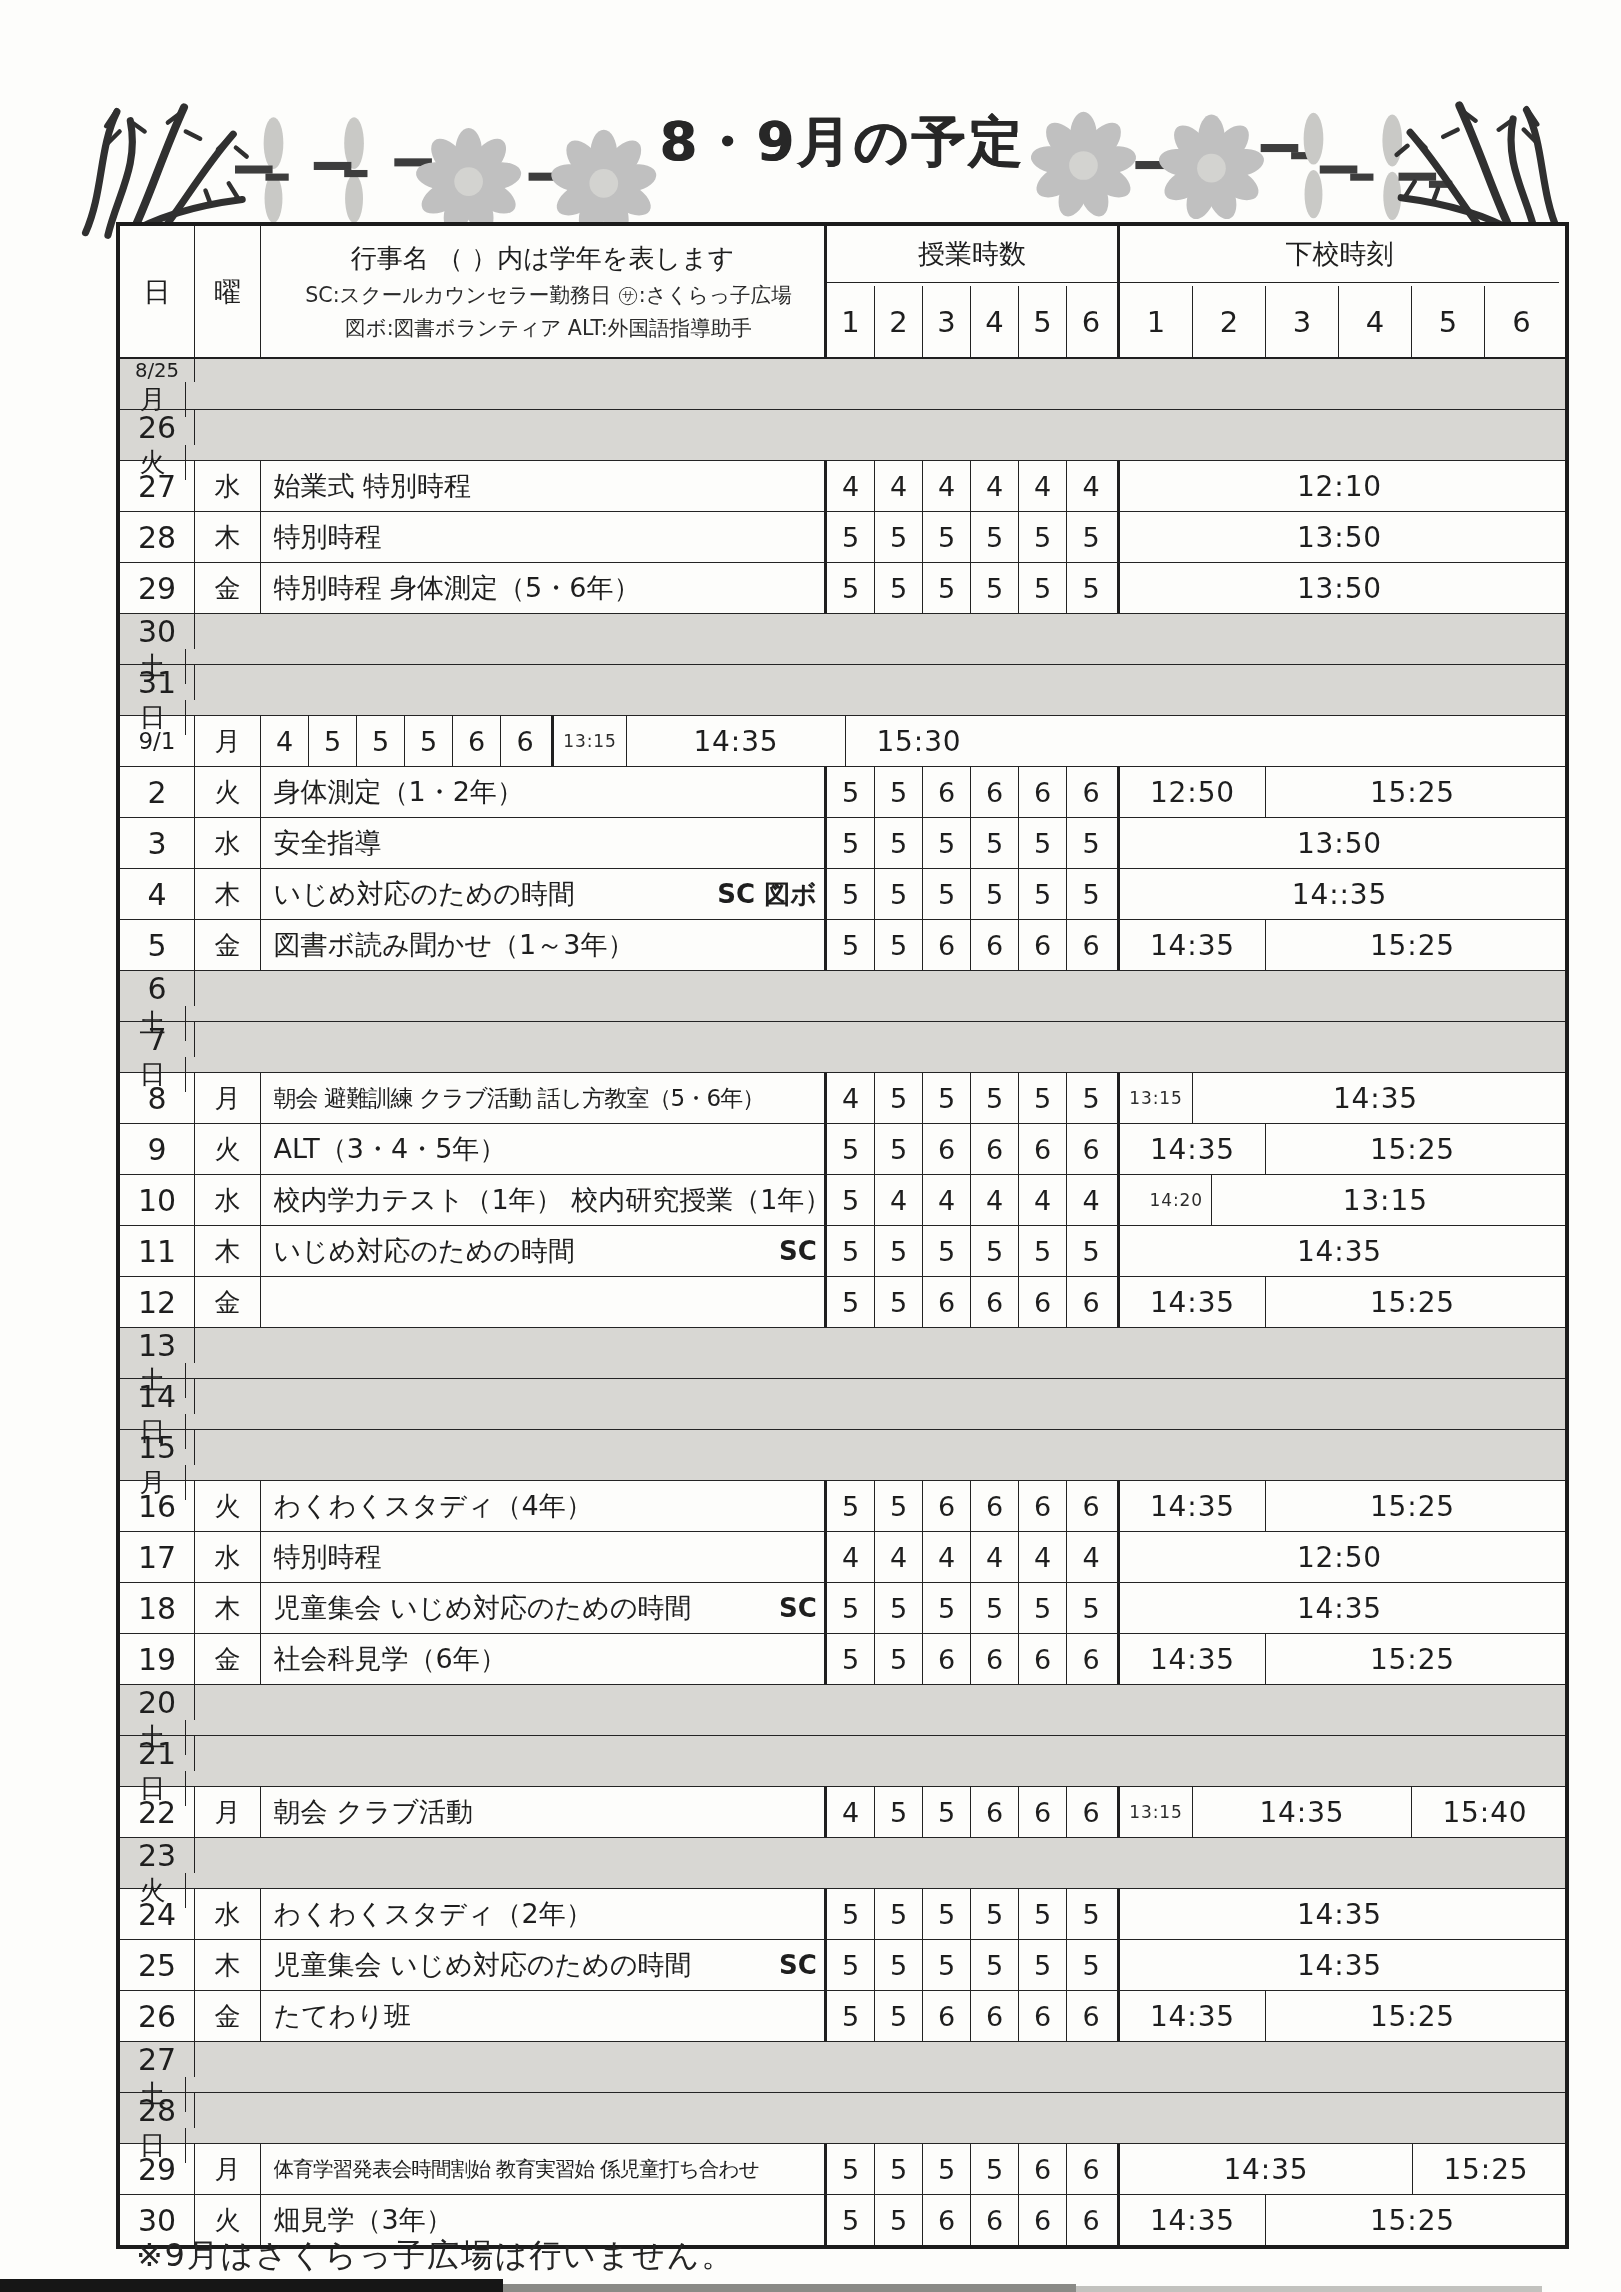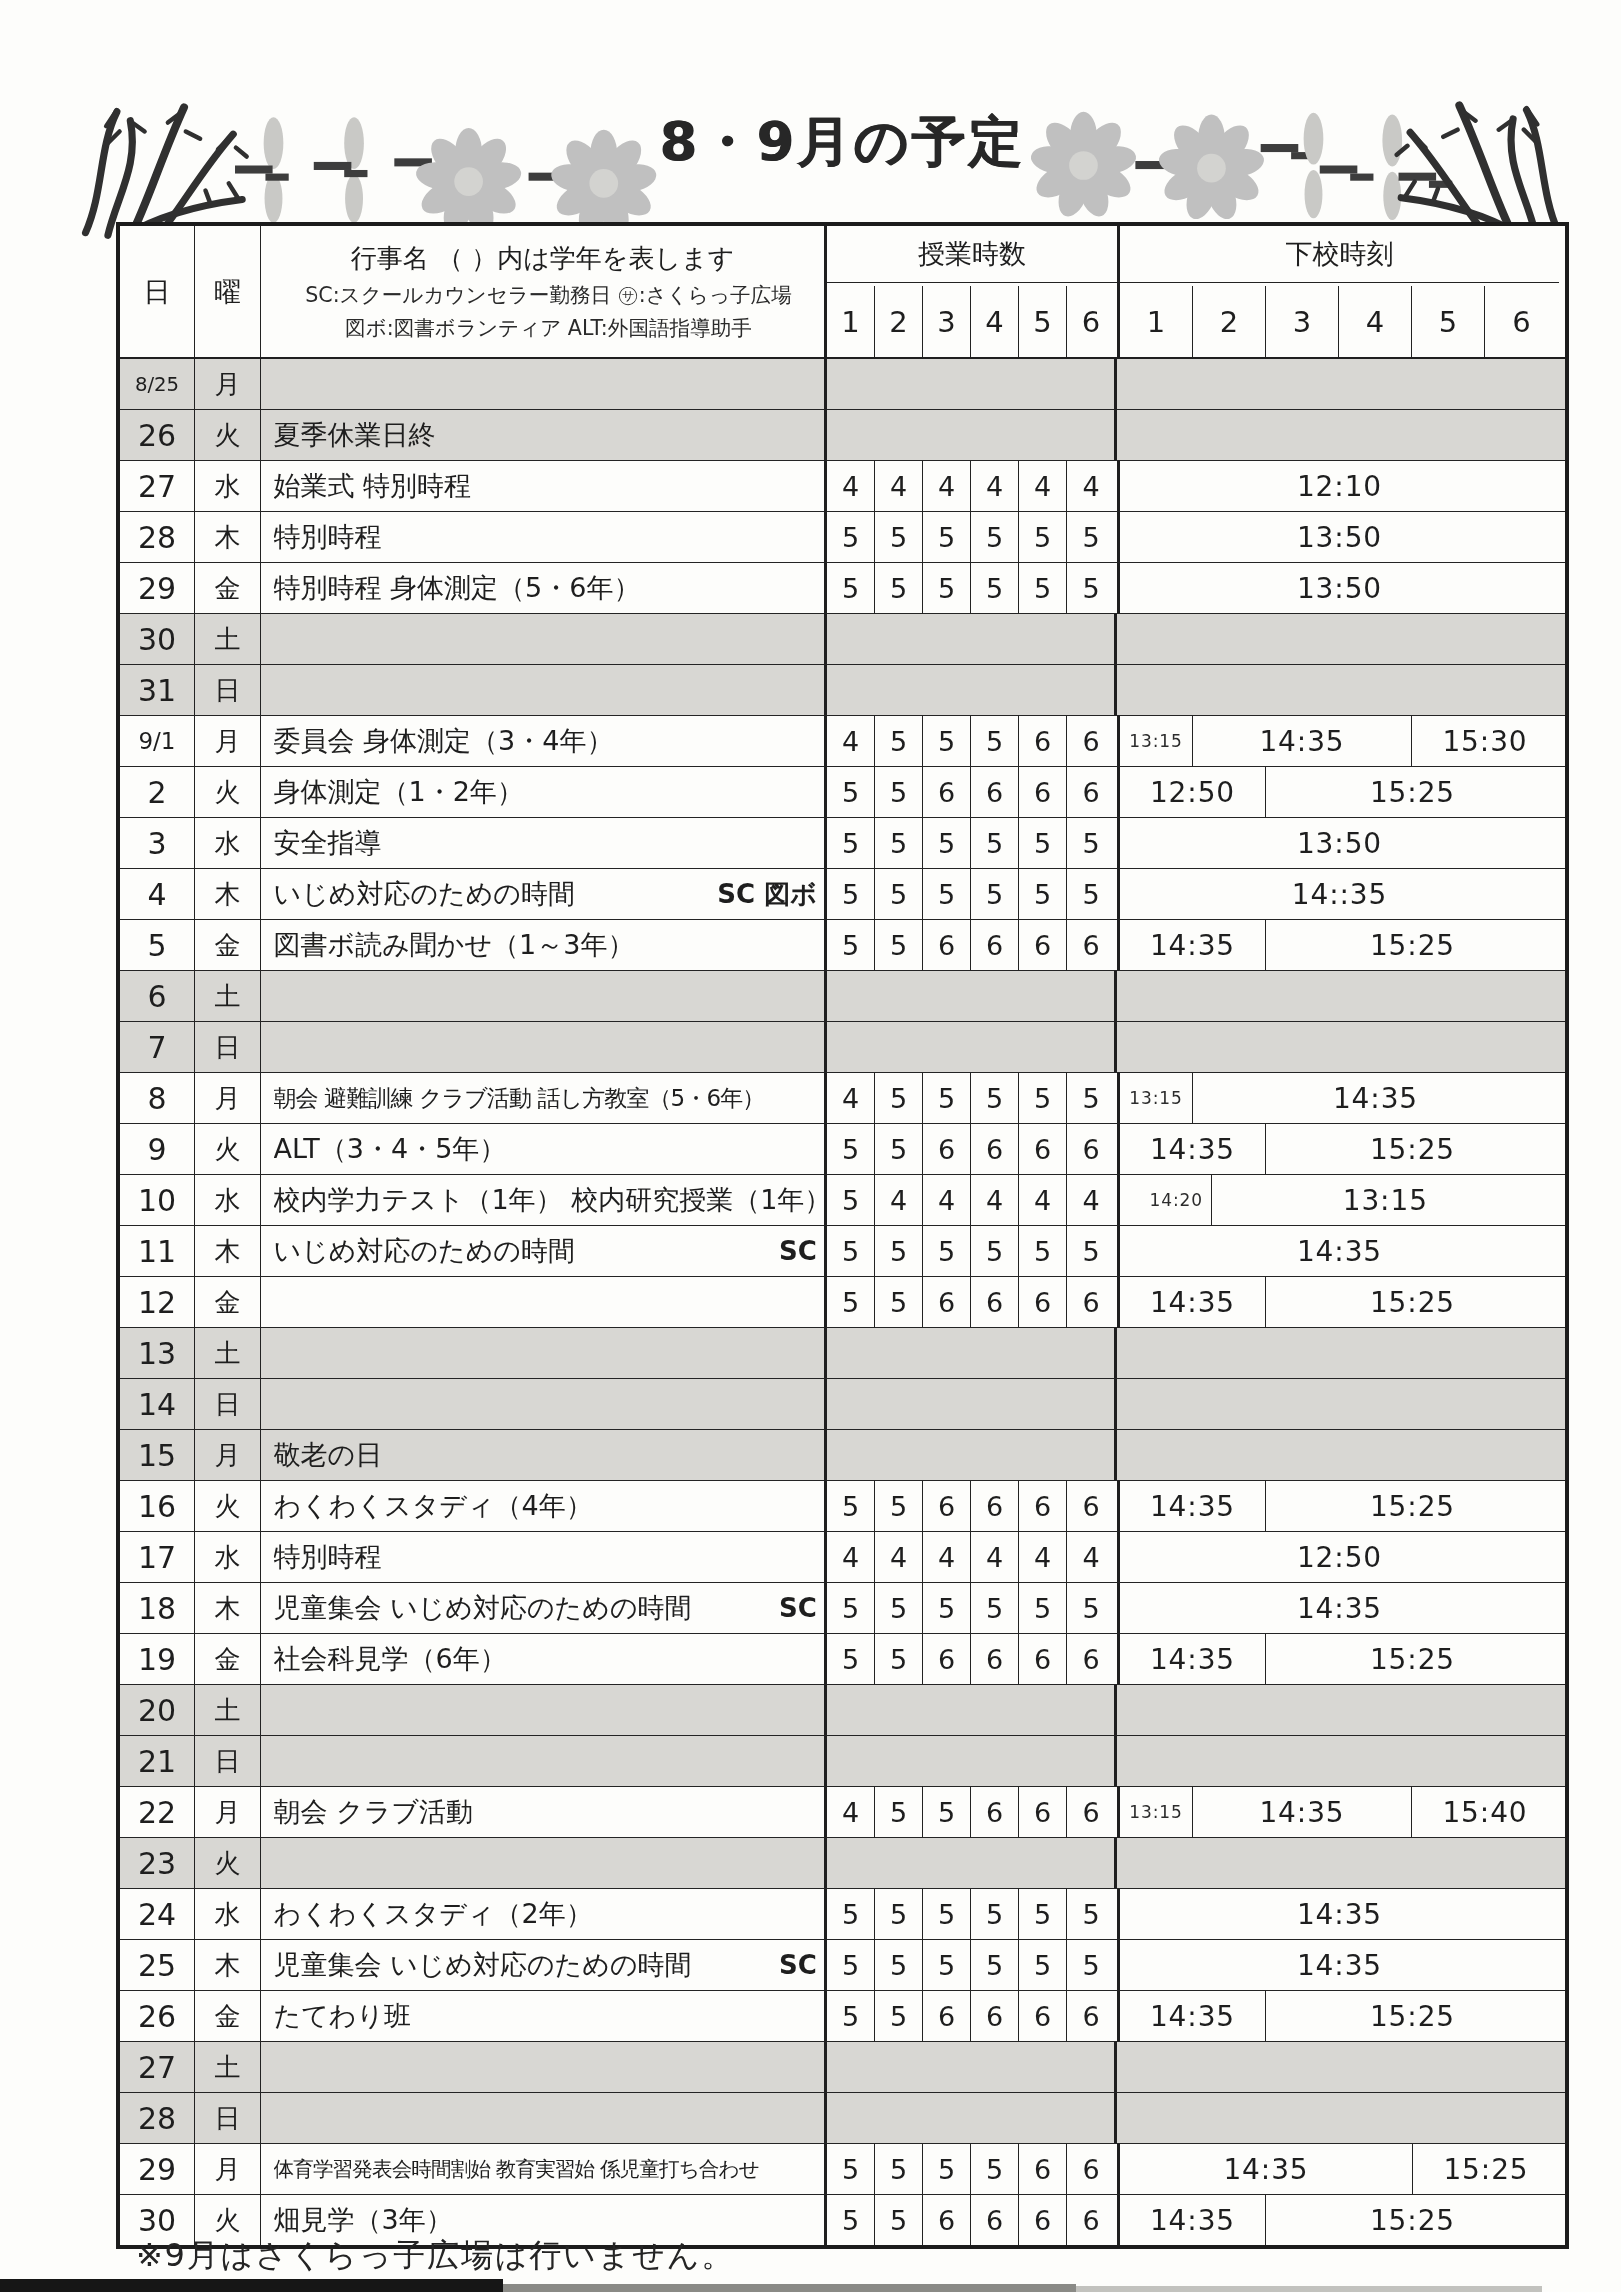--- a/index.html
+++ b/index.html
@@ -35,21 +35,21 @@
   .h-dismissal{width:439px;}
   .h-gtitle{height:57px;display:flex;align-items:center;justify-content:center;font-size:27px;border-bottom:1.8px solid #222;box-sizing:border-box;}
   .h-nums{display:flex;height:71px;}
   .h-num{box-sizing:border-box;display:flex;align-items:center;justify-content:center;font-size:29px;border-right:1.8px solid #222;}
   .h-num:last-child{border-right:none;}
   .h-periods .h-num{width:48px;}
   .h-dismissal .h-num{width:73px;}
   
   .row{display:flex;height:50px;border-bottom:1.8px solid #242424;background:#fdfdfb;}
   .row:last-child{border-bottom:none;}
-  .row.shaded{background:#d8d7d3;}
+  .row.shaded{background:#d8d7d3;flex-direction:column;}
   .c-date{width:75px;border-right:1.8px solid #222;font-size:30px;}
   .c-date.f26{font-size:23px;}
   .c-date.f22{font-size:19.7px;}
   .c-day{width:66px;border-right:1.8px solid #222;font-size:26px;}
   .c-event{width:566px;border-right:3.6px solid #1f1f1f;justify-content:flex-start;padding:0 5.4px 0 12.5px;font-size:27px;white-space:nowrap;overflow:hidden;}
   .c-event.compact{font-size:23px;letter-spacing:-0.9px;}
   .c-event.tiny{font-size:20.6px;letter-spacing:-0.9px;}
   .c-event .evtext{flex:1 1 auto;overflow:hidden;}
   .c-event .evtag{flex:0 0 auto;font-size:26px;padding-right:1.8px;font-weight:bold;}
   .c-pgroup{width:290px;border-right:3.6px solid #1f1f1f;display:flex;}
@@ -250,23 +250,20 @@
           <div class="cell c-day">日</div>
           <div class="cell c-event">
             <div class="evtext"></div>
           </div>
           <div class="cell c-pblank"></div>
           <div class="cell c-tblank"></div>
         </div>
         <div class="row">
           <div class="cell c-date f26">9/1</div>
           <div class="cell c-day">月</div>
-          <div class="cell c-event">
-            <div class="evtext">委員会 身体測定（3・4年）</div>
-          </div>
           <div class="c-pgroup">
             <div class="cell c-period">4</div>
             <div class="cell c-period">5</div>
             <div class="cell c-period">5</div>
             <div class="cell c-period">5</div>
             <div class="cell c-period">6</div>
             <div class="cell c-period">6</div>
           </div>
           <div class="c-tgroup">
             <div class="cell c-time sep small" style="width: 73px;">13:15</div>

